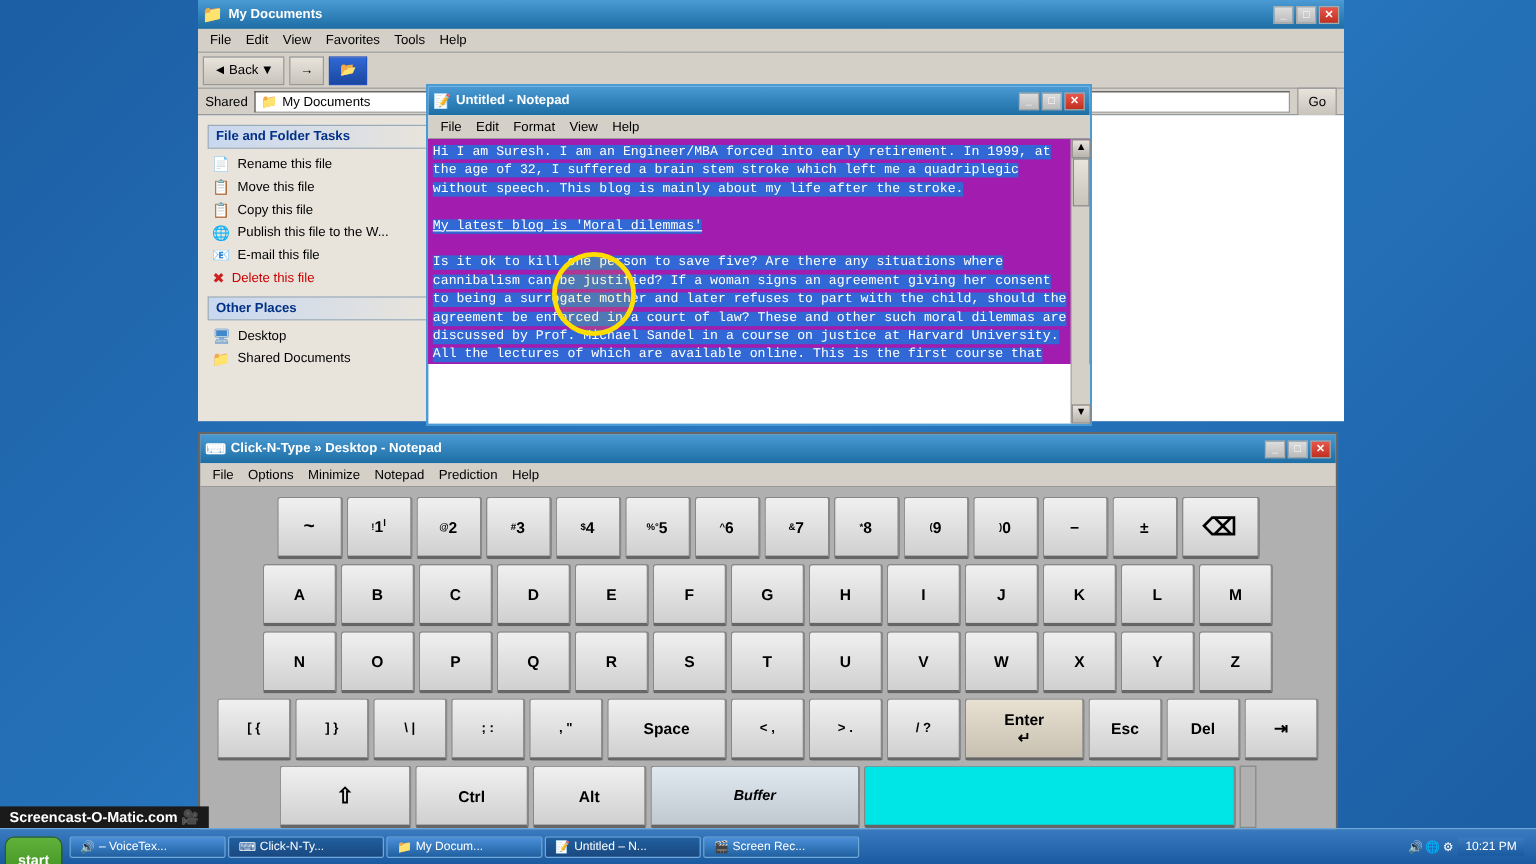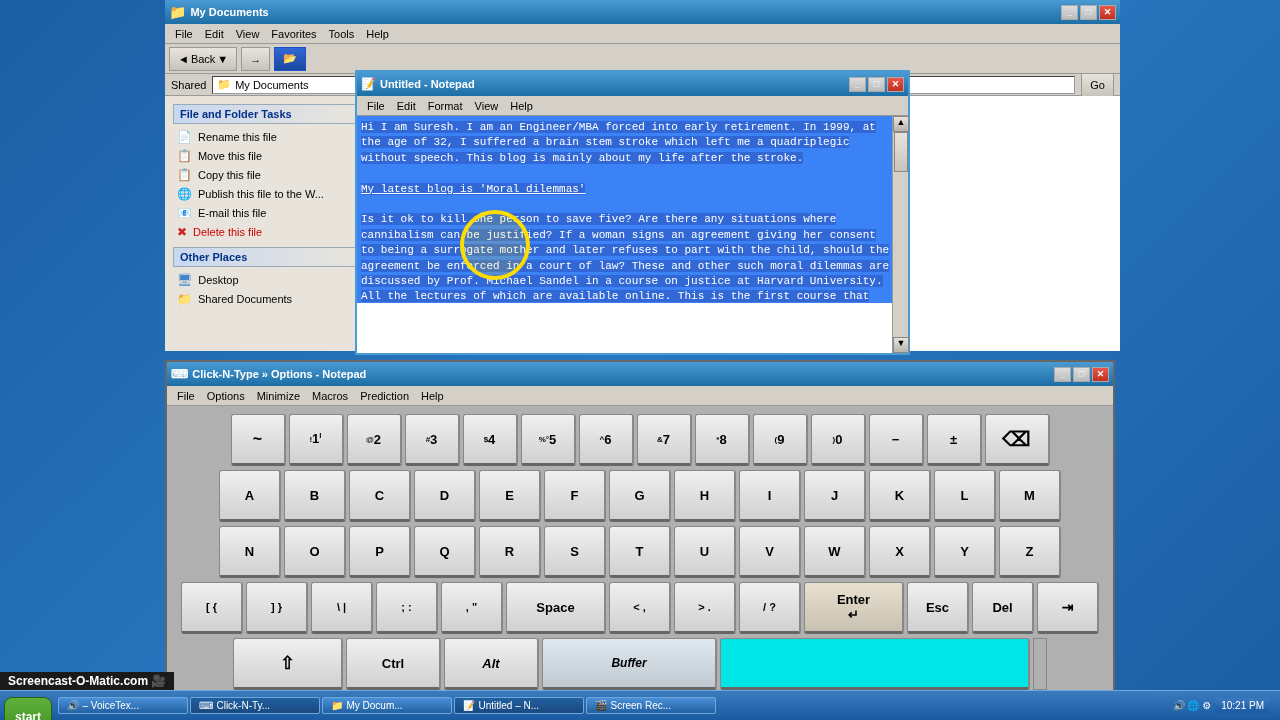--- a/index.html
+++ b/index.html
@@ -30,21 +30,21 @@
     .panel-section-title { font-size: 11px; font-weight: bold; color: #003087; background: linear-gradient(to right, #c8d8f0, #e8e4dc); padding: 3px 6px; margin-bottom: 4px; border: 1px solid #9ab; cursor: pointer; }
     .panel-item { display: flex; align-items: center; gap: 6px; padding: 2px 4px; cursor: pointer; margin: 1px 0; font-size: 11px; }
     .panel-item.delete-item { color: #cc0000; }
     .section-divider { margin: 6px 0; }
 
     
     .notepad-window { position: absolute; top: 70px; left: 355px; width: 555px; height: 285px; background: white; border: 2px solid #4a9ad4; z-index: 50; }
     .notepad-titlebar { background: linear-gradient(to bottom, #4a9ad4, #1c6ea4); height: 24px; display: flex; align-items: center; padding: 0 4px; gap: 4px; color: white; font-size: 11px; font-weight: bold; }
     .notepad-menu { background: #d4d0c8; height: 20px; display: flex; align-items: center; padding: 0 4px; border-bottom: 1px solid #999; }
     .notepad-menu span { padding: 1px 6px; cursor: pointer; font-size: 11px; }
-    .notepad-content { height: calc(100% - 50px); overflow-y: auto; padding: 4px; background: #3b82f6; font-family: 'Courier New', monospace; font-size: 11px; line-height: 1.4; color: black; }
+    .notepad-content { height: calc(100% - 50px); overflow-y: auto; padding: 4px; background: #a21caf; font-family: 'Courier New', monospace; font-size: 11px; line-height: 1.4; color: black; }
     .text-selected { background: #3168d5; color: white; }
 
     
     .cnt-window { position: absolute; top: 360px; left: 165px; width: 950px; height: 340px; background: #c0c0c0; border: 2px solid #666; z-index: 40; }
     .cnt-titlebar { background: linear-gradient(to bottom, #4a9ad4, #1c6ea4); height: 24px; display: flex; align-items: center; padding: 0 4px; gap: 4px; color: white; font-size: 11px; font-weight: bold; }
     .cnt-menubar { background: #d4d0c8; height: 20px; display: flex; align-items: center; padding: 0 4px; border-bottom: 1px solid #999; }
     .cnt-menubar span { padding: 1px 6px; cursor: pointer; font-size: 11px; }
     
     
     .keyboard { background: #b0b0b0; padding: 8px; display: flex; flex-direction: column; gap: 4px; height: calc(100% - 44px); }
@@ -210,33 +210,33 @@
     </div>
   </div>
 </div>
 
 <div class="yellow-circle" style="top:210px;left:460px;"></div>
 
 <div class="cnt-window">
 
   <div class="cnt-titlebar">
     <span style="font-size:12px;">⌨</span>
-    <span style="flex:1;">Click-N-Type » Options - Notepad</span>
+    <span style="flex:1;">Click-N-Type » Desktop - Notepad</span>
     <div style="display:flex;gap:2px;">
       <div class="win-btn">_</div>
       <div class="win-btn">□</div>
       <div class="win-btn close">✕</div>
     </div>
   </div>
 
   <div class="cnt-menubar">
     <span>File</span>
     <span>Options</span>
     <span>Minimize</span>
-    <span>Macros</span>
+    <span>Notepad</span>
     <span>Prediction</span>
     <span>Help</span>
   </div>
 
   <div class="keyboard">
 
     <div class="key-row">
       <div class="key" style="min-width:55px;font-size:16px;">~</div>
       <div class="key" style="min-width:55px;">
         <div style="font-size:8px;">!</div>
@@ -327,21 +327,21 @@
       <div class="key" style="font-size:11px;">/ ?</div>
       <div class="key enter-key">Enter<br>↵</div>
       <div class="key">Esc</div>
       <div class="key">Del</div>
       <div class="key" style="font-size:14px;">⇥</div>
     </div>
 
     <div class="key-row">
       <div class="key shift-key" style="min-width:110px;font-size:18px;">⇧</div>
       <div class="key ctrl-key" style="min-width:95px;">Ctrl</div>
-      <div class="key ctrl-key" style="min-width:95px;font-style:italic;">Alt</div>
+      <div class="key ctrl-key" style="min-width:95px;">Alt</div>
       <div class="key special" style="min-width:175px;font-style:italic;font-size:12px;">Buffer</div>
       <div class="key" style="min-width:310px;background:#00e5e5;"></div>
       <div style="width:14px;background:#b0b0b0;border:1px solid #888;"></div>
     </div>
   </div>
 </div>
 
 <div class="taskbar">
   <div class="taskbar-start">start</div>
   <div class="taskbar-items">

